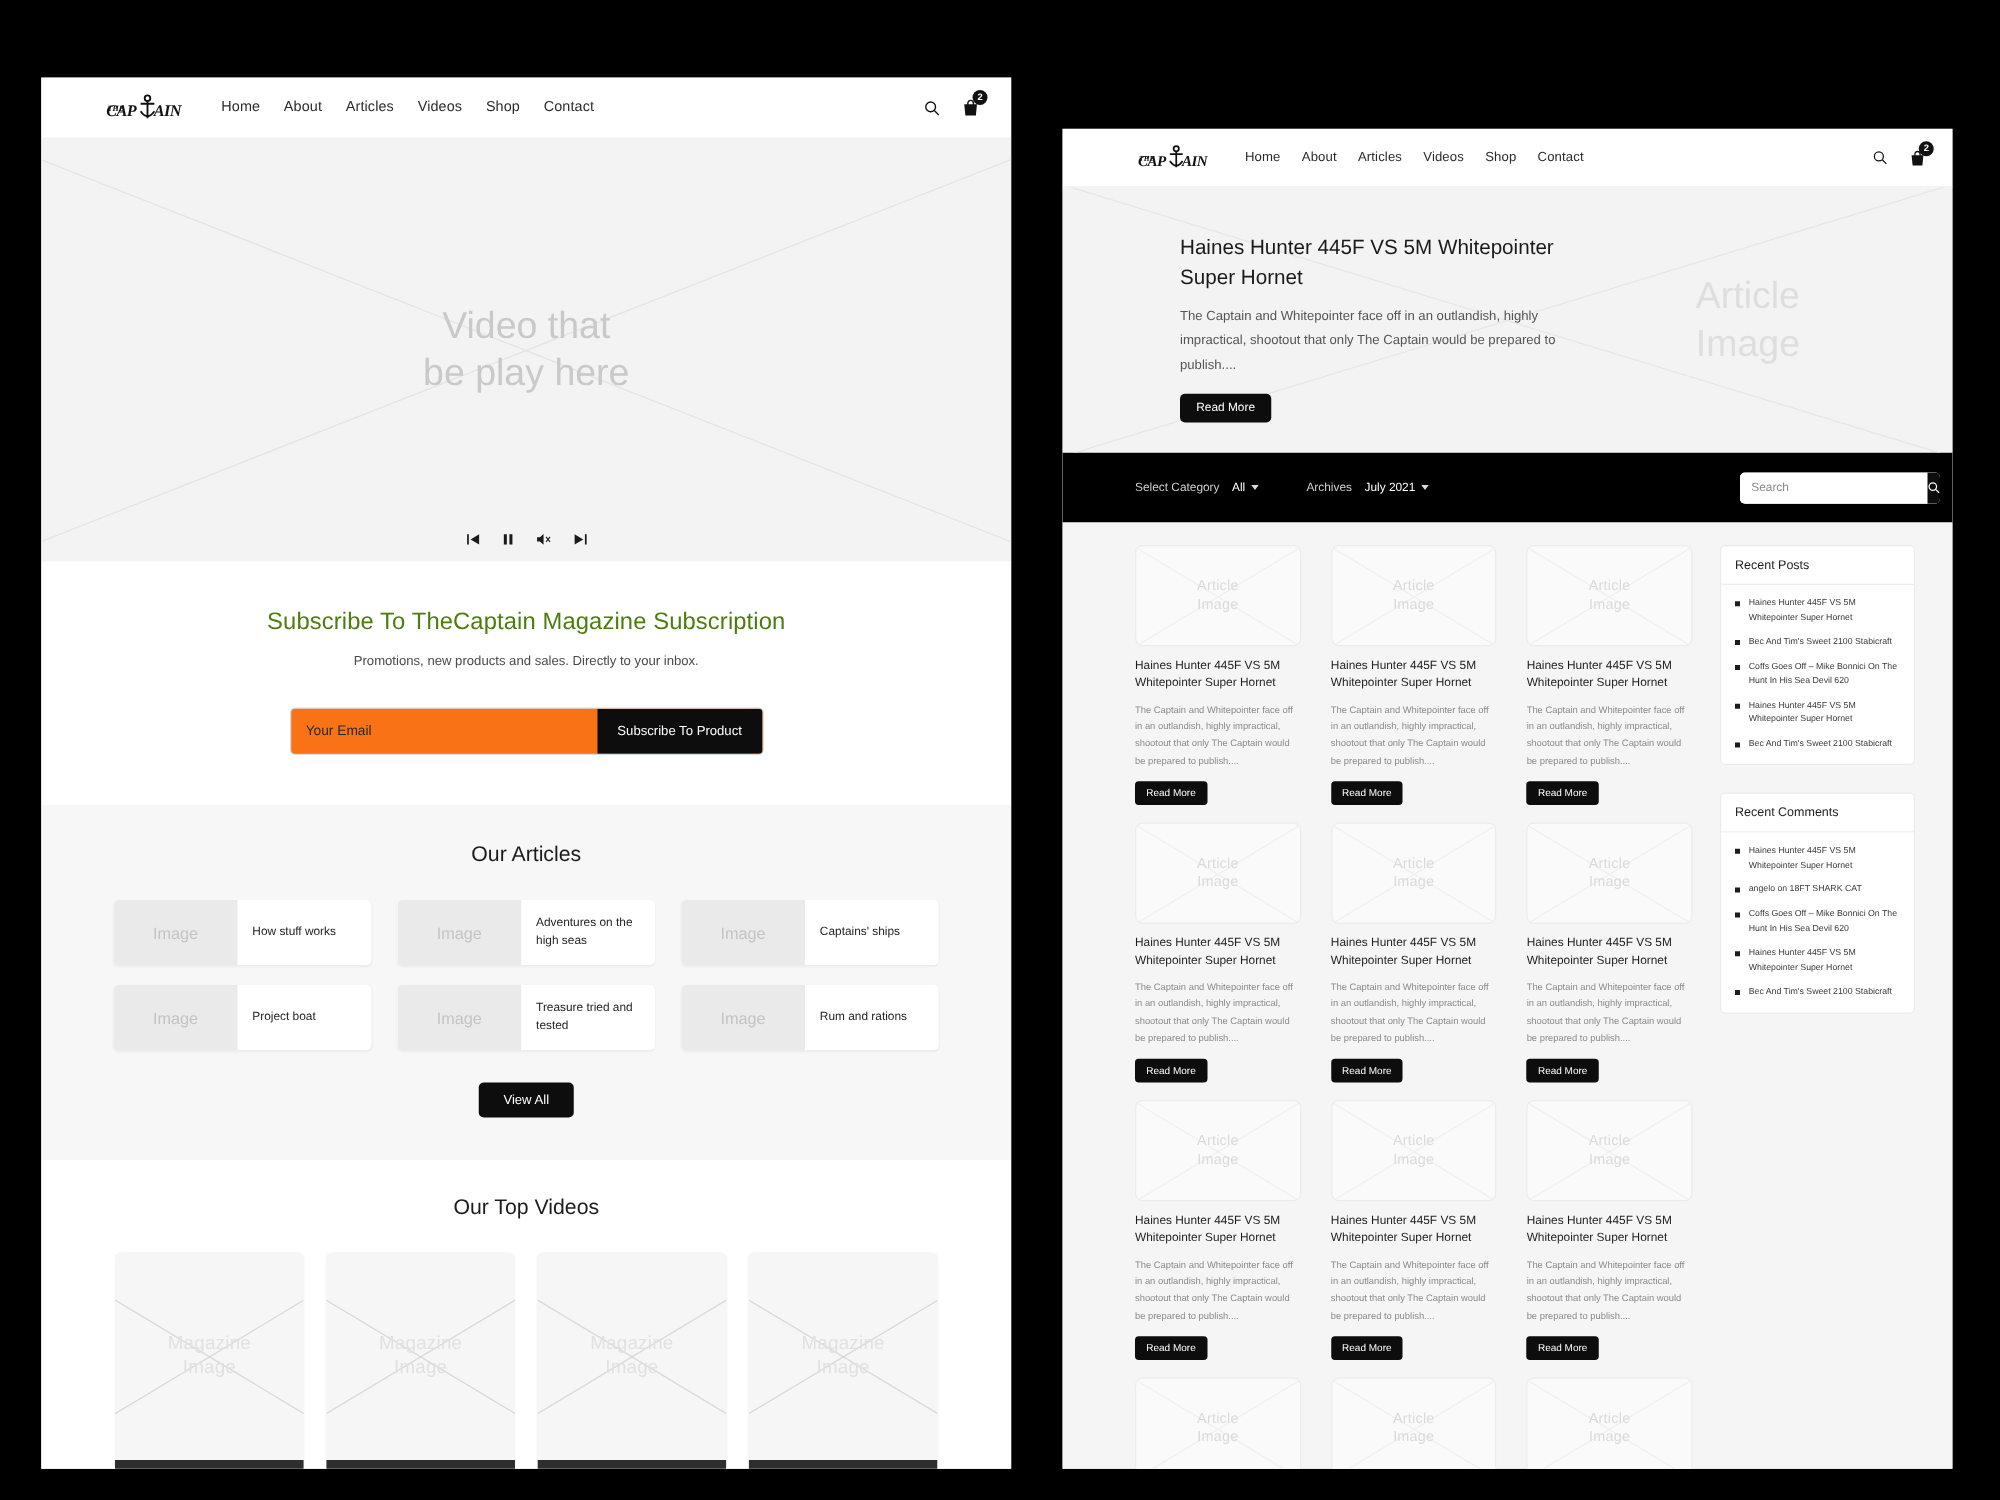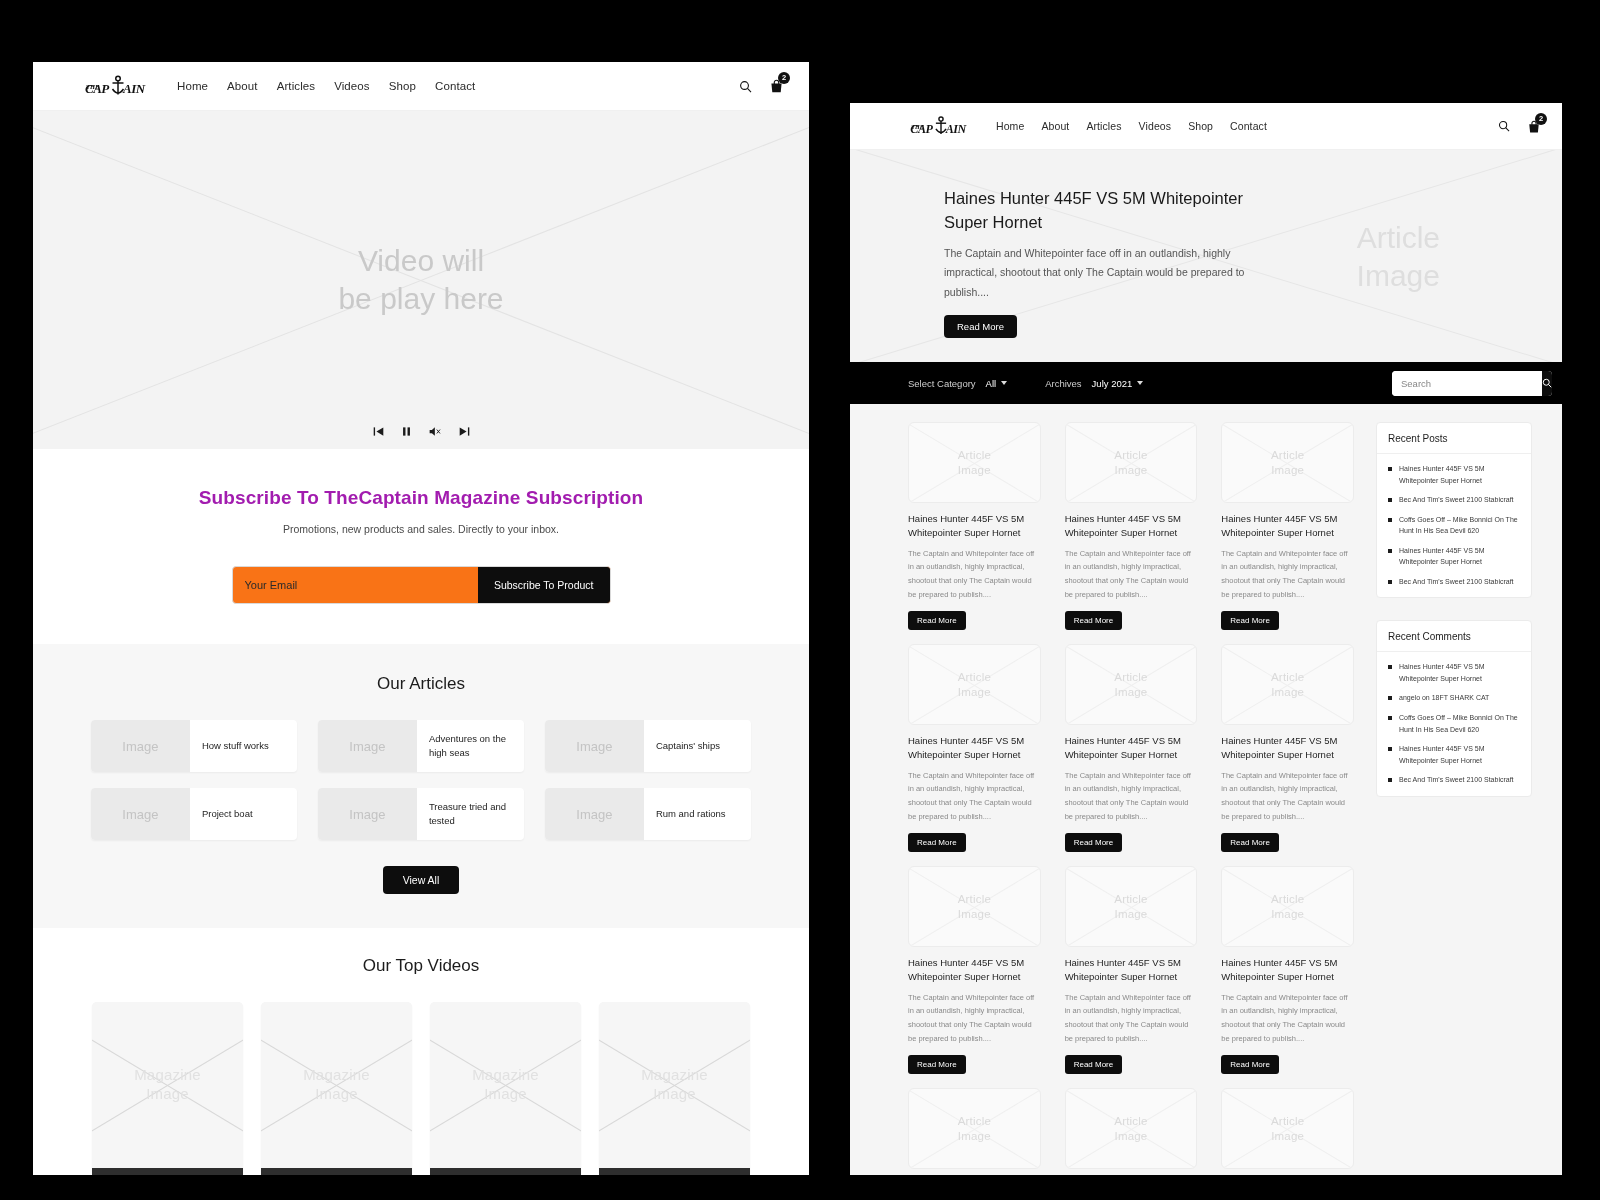--- a/index.html
+++ b/index.html
@@ -82,21 +82,21 @@
     position: absolute; bottom: 12px; left: 0; right: 0;
     display: flex; align-items: center; justify-content: center; gap: 17px;
     z-index: 3;
   }
   .video-controls span { line-height: 0; cursor: pointer; }
 
   .subscribe {
     background: #fff; padding: 38px 0 40px; text-align: center;
   }
   .subscribe h2 {
-    font-size: 19px; font-weight: 700; color: #a21caf; letter-spacing: .1px;
+    font-size: 19px; font-weight: 400; color: #4d7c0f; letter-spacing: .1px;
   }
   .subscribe p {
     margin-top: 14px; font-size: 10.5px; color: #4a4a4a; text-align: center;
   }
   .sub-form {
     margin: 31px auto 0; width: 379px; height: 38px;
     border: 1px solid #d9d9d9; border-radius: 4px;
     display: flex; align-items: center; overflow: hidden; background: #f97316;
   }
   .sub-form input {
@@ -192,21 +192,21 @@
   .hero-article .hdesc {
     margin-top: 9px; font-size: 10.5px; color: #555; line-height: 1.85;
   }
   .hero-article .readmore {
     margin-top: 13px; display: inline-block;
     background: #0d0d0d; color: #fff; border: 0; border-radius: 4px;
     font-size: 9.5px; padding: 6px 13px; cursor: pointer; font-family: inherit;
   }
 
   .filterbar {
-    height: 42px; background: #000; display: flex; align-items: center;
+    height: 56px; background: #000; display: flex; align-items: center;
     padding: 0 10px 0 58px; color: #fff;
   }
   .filter-group { display: flex; align-items: center; gap: 10px; }
   .filter-group + .filter-group { margin-left: 38px; }
   .filter-label { font-size: 9.5px; color: #cfcfcf; }
   .filter-select {
     display: flex; align-items: center; gap: 5px;
     font-size: 9.5px; color: #fff; cursor: pointer;
   }
   .caret {
@@ -320,21 +320,21 @@
           </svg>
           <span class="cart-badge">2</span>
         </span>
       </div>
     </div>
 
     <div class="hero-video">
       <div class="vx1"></div>
       <div class="vx2"></div>
       <div class="hero-video-text">
-        <div>Video will</div>
+        <div>Video that</div>
         <div>be play here</div>
       </div>
       <div class="video-controls">
         <span>
           <svg width="11" height="11" viewBox="0 0 16 16" fill="#1b1b1b">
               <rect x="1" y="2" width="2" height="12"></rect>
               <path d="M15 2v12L5 8z"></path>
             </svg>
         </span>
         <span>

